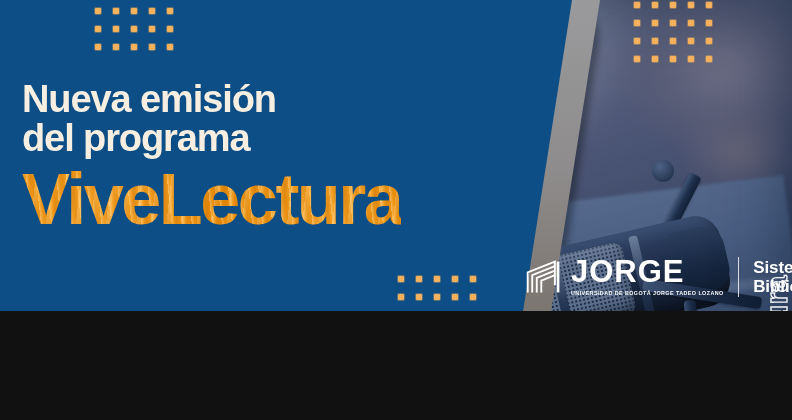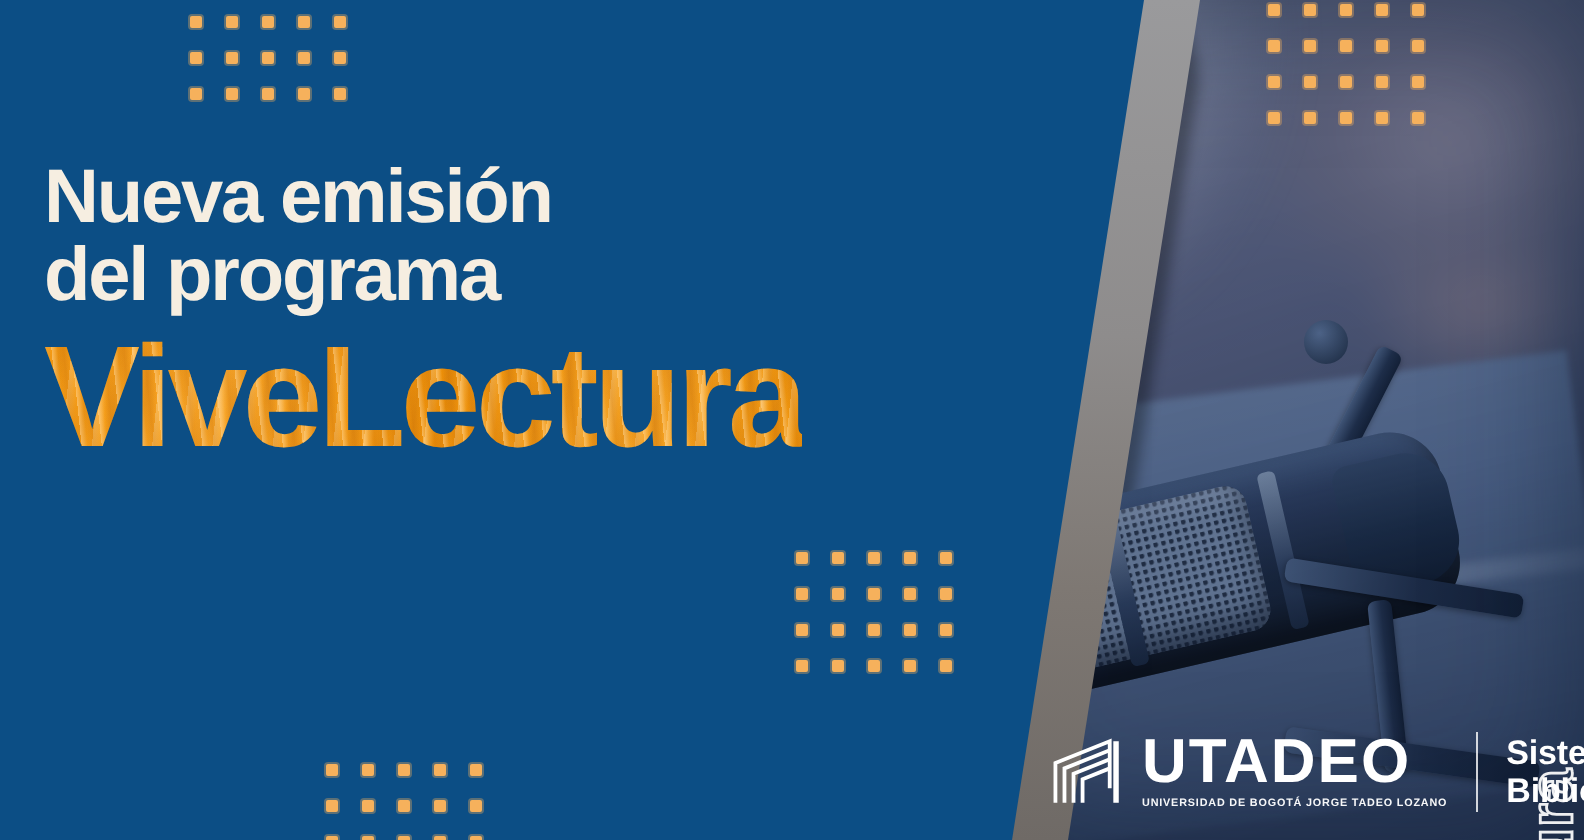--- a/index.html
+++ b/index.html
@@ -1,18 +1,18 @@
 <!DOCTYPE html>
 <html><head>
 <meta charset="utf-8">
 <style>
   html,body{margin:0;padding:0;background:#111;}
   #banner{
     position:relative;
-    width:792px;height:420px;
+    width:792px;height:311px;
     overflow:hidden;
     background:#0C4E85;
     font-family:"Liberation Sans", sans-serif;
     user-select:none;
   }
 
   
   .photo-layer{
     position:absolute;
     top:0;right:0;
@@ -336,21 +336,21 @@
       <svg class="utadeo-mark" viewBox="0 0 44 42">
         <g fill="none" stroke="#ffffff" stroke-width="2.1">
           <path d="M4 38 L4 16 L34 4 L34 30"></path>
           <path d="M9 38 L9 19 L34 9"></path>
           <path d="M14 38 L14 22 L34 14"></path>
           <path d="M19 38 L19 25 L34 19"></path>
         </g>
         <rect x="36" y="4" width="3" height="34" fill="#ffffff"></rect>
       </svg>
       <div class="utadeo-text">
-        <div class="utadeo-name">UTADEO</div>
+        <div class="utadeo-name">JORGE</div>
         <div class="utadeo-tag">UNIVERSIDAD DE BOGOTÁ JORGE TADEO LOZANO</div>
       </div>
     </div>
     <div class="lock-sep"></div>
     <div class="sistema">Sistema de
 Bibliotecas</div>
   </div>
 
 </div>
 

